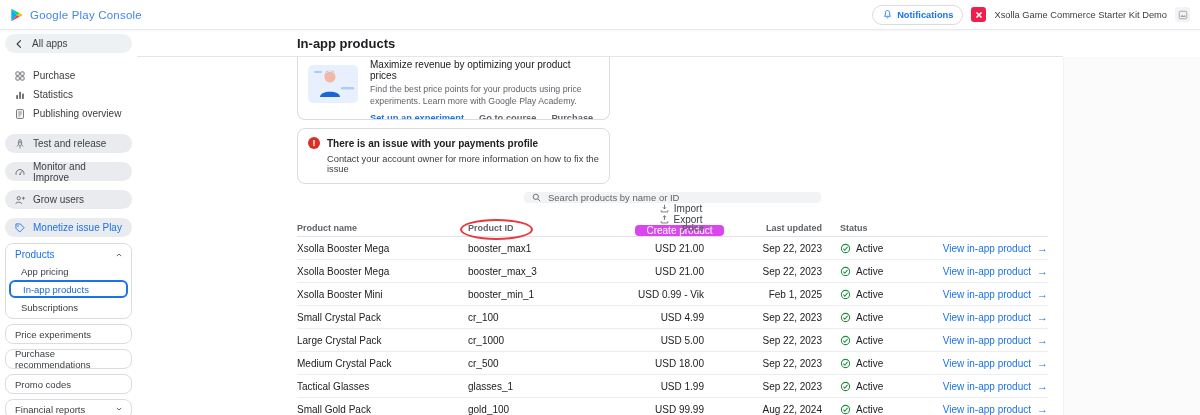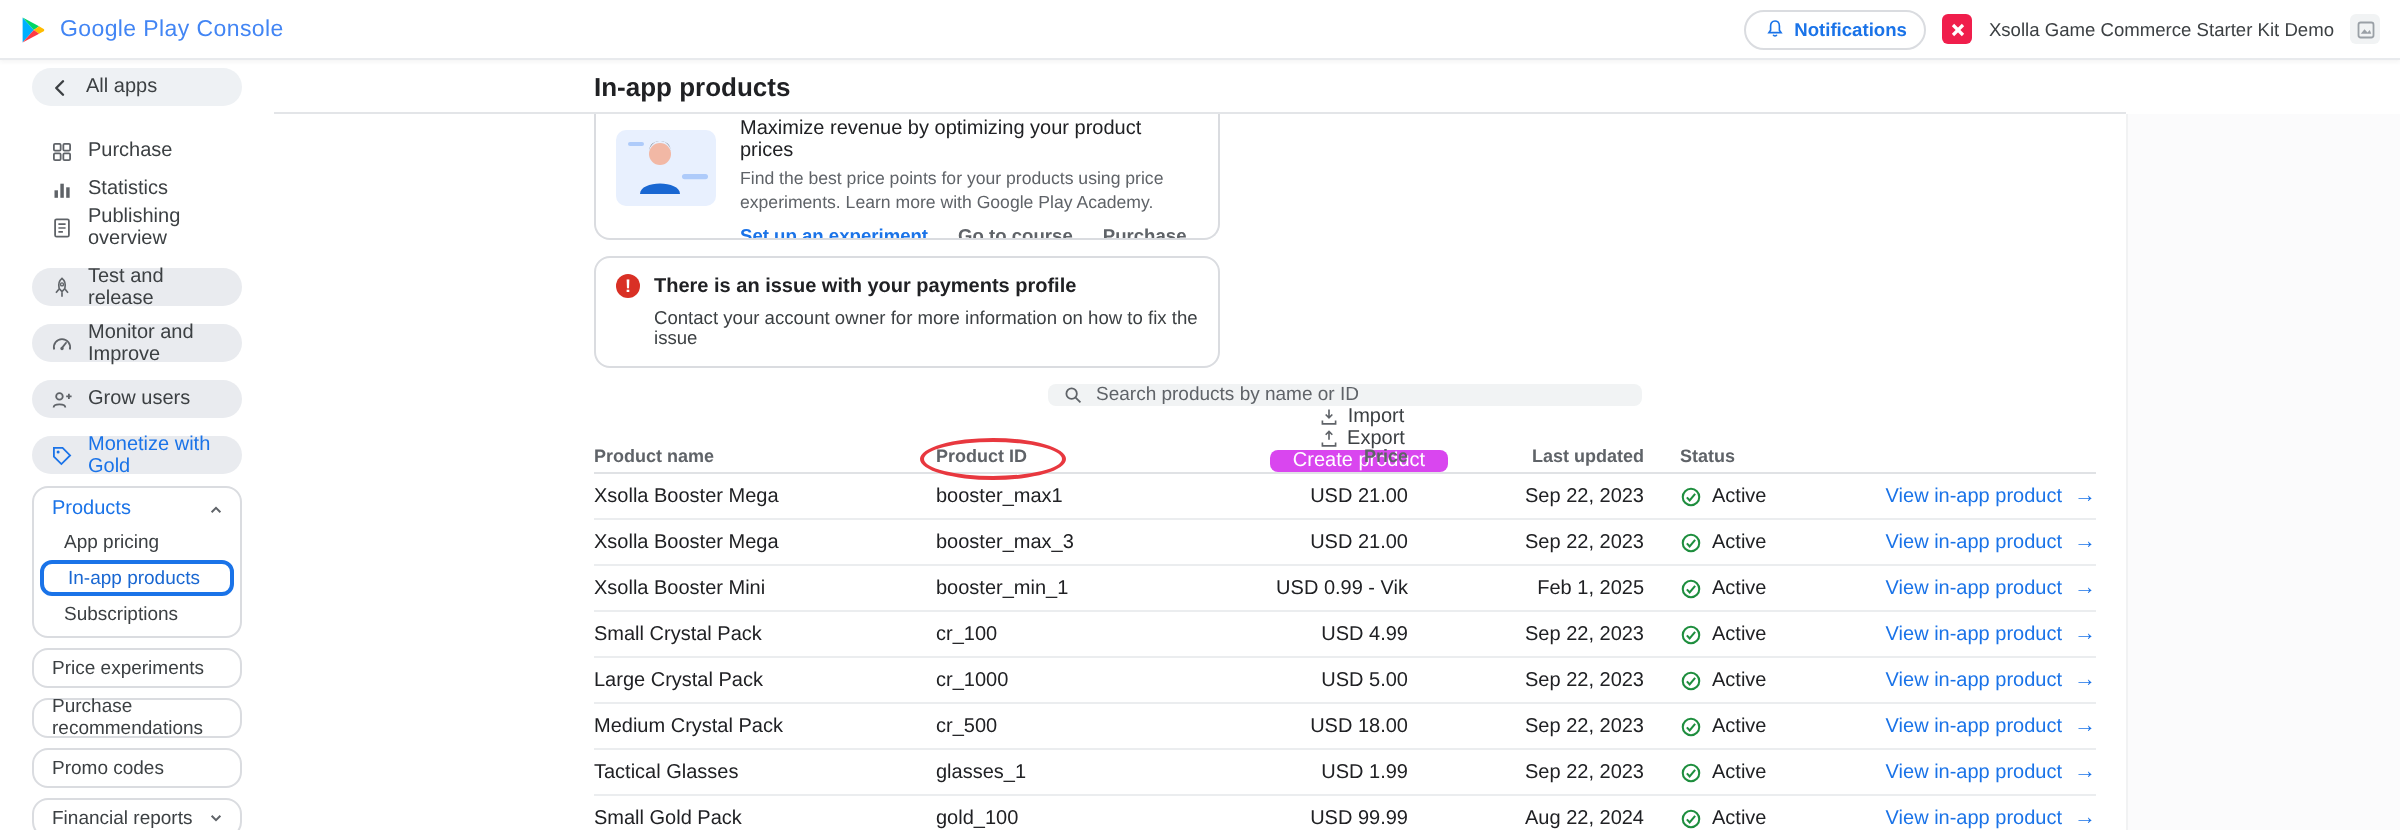--- a/index.html
+++ b/index.html
@@ -19,21 +19,21 @@
   .notif { display:flex; align-items:center; gap:4px; height:20px; padding:0 9px; border:1px solid #dadce0;
            border-radius:11px; background:#fff; color:#1a73e8; font-size:9.3px; font-weight:600; }
   .icon-bell { width:11px; height:11px; }
   .xsolla { width:15px; height:15px; border-radius:3px; background:#f01e4c; display:flex; align-items:center; justify-content:center; }
   .xsolla svg { width:10px; height:10px; }
   .app-name { font-size:9.3px; color:#3c4043; }
   .app-ph { width:15px; height:15px; border-radius:3px; background:#f1f3f4; display:flex; align-items:center; justify-content:center; }
   .app-ph svg { width:12px; height:12px; }
 
   
-  .sidebar { position:absolute; top:30px; left:0; bottom:0; width:137px; background:#fff; padding:4px 14px 0; overflow:hidden; font-size:10px; }
+  .sidebar { position:absolute; top:30px; left:0; bottom:0; width:137px; background:#fff; padding:4px 3px 0; overflow:hidden; font-size:10px; }
   .ic { width:12px; height:12px; flex:0 0 auto; }
   .chev { width:10px; height:10px; }
   .back-pill { display:flex; align-items:center; gap:7px; height:19px; border-radius:12px; background:#eef1f4;
                color:#3c4043; padding:0 8px; margin:0 2px 13px; }
   .nav-item { display:flex; align-items:center; gap:7px; height:19px; padding:0 9px; color:#3c4043; margin:0 2px; border-radius:10px; }
   .section-pill { background:#e9ebef; margin-top:9px; }
   .section-pill.first { margin-top:11px; }
   .section-pill.active { color:#1a73e8; }
   .group-card { border:1px solid #dadce0; border-radius:8px; margin:6px 2px 0; padding:2px 0 3px; }
   .group-header { display:flex; align-items:center; justify-content:space-between; height:17px; padding:0 7px 0 9px; color:#1a73e8; }
@@ -182,21 +182,21 @@
       <path d="M2.4 13c0-2.7 7.8-2.7 7.8 0" fill="none" stroke="#5f6368" stroke-width="1.2"></path>
       <path d="M10.8 5.6h3.6M12.6 3.8v3.6" stroke="#5f6368" stroke-width="1.2"></path>
     </svg>
     <span>Grow users</span>
   </div>
   <div class="nav-item section-pill active">
     <svg class="ic" viewBox="0 0 16 16">
       <path d="M2.6 8.4V2.6h5.8l5 5-5.8 5.8z" fill="none" stroke="#1a73e8" stroke-width="1.2"></path>
       <circle cx="5.4" cy="5.4" r="1" fill="#1a73e8"></circle>
     </svg>
-    <span>Monetize with Gold</span>
+    <span>Monetize issue Play</span>
   </div>
 
   <div class="group-card">
     <div class="group-header">
       <span>Products</span>
       <svg class="chev" viewBox="0 0 16 16">
         <path d="M4.5 9.8 8 6.3l3.5 3.5" fill="none" stroke="#5f6368" stroke-width="1.6"></path>
       </svg>
     </div>
     <div class="sub-item">

